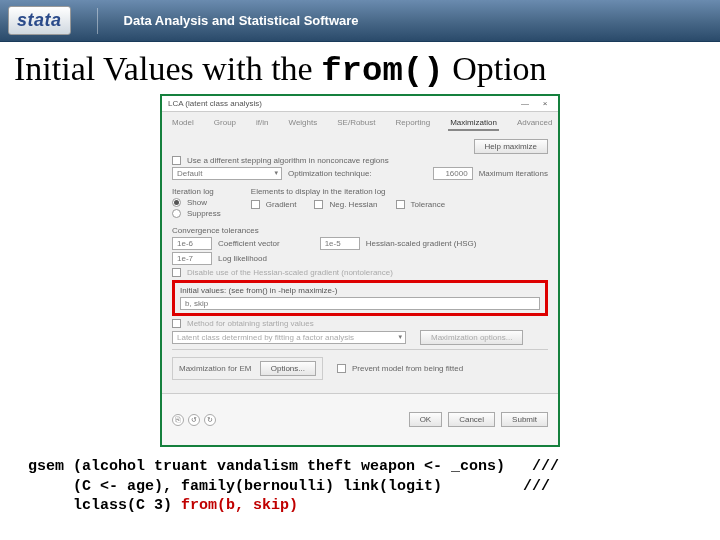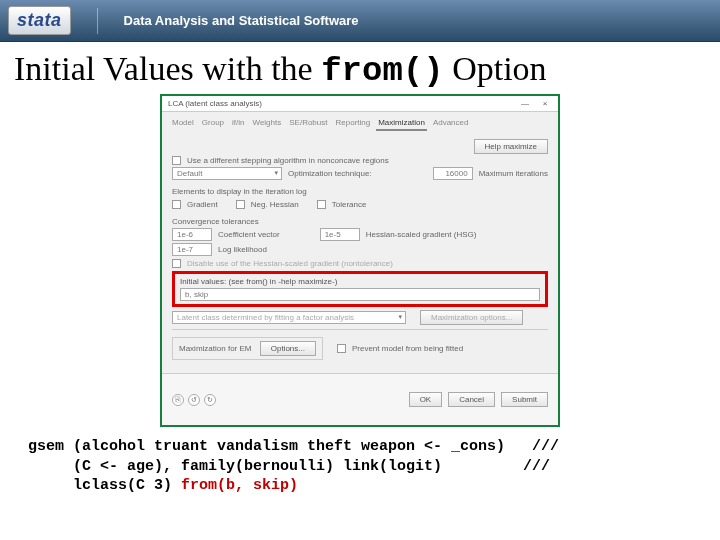--- a/index.html
+++ b/index.html
@@ -49,21 +49,21 @@
     color: #666;
   }
   .dlg-titlebar {
     display: flex; align-items: center; justify-content: space-between;
     padding: 3px 6px; background: #fff; border-bottom: 1px solid #ccc;
     font-size: 8px; color: #555;
   }
   .dlg-controls { display: flex; gap: 6px; }
   .dlg-controls span { width: 14px; text-align: center; cursor: default; }
 
-  .dlg-tabs { display: flex; gap: 4px; padding: 4px 8px 0 8px; font-size: 8px; }
+  .dlg-tabs { display: flex; gap: 16px; padding: 4px 8px 0 8px; font-size: 8px; }
   .dlg-tab { color: #888; padding: 2px 2px; }
   .dlg-tab.active { color: #333; border-bottom: 2px solid #888; }
 
   .dlg-body { padding: 6px 10px 8px 10px; }
   .row { display: flex; align-items: center; gap: 6px; margin: 2px 0; }
   .chk { width: 9px; height: 9px; border: 1px solid #999; background: #fff; display: inline-block; }
   .rdo { width: 9px; height: 9px; border: 1px solid #999; border-radius: 50%; background: #fff; display: inline-block; position: relative; }
   .rdo.on::after { content:''; position:absolute; width:5px; height:5px; background:#555; border-radius:50%; top:1px; left:1px; }
   .sel { border: 1px solid #aaa; background:#fff; padding: 1px 14px 1px 4px; font-size:8px; color:#777; position:relative; display:inline-block; }
   .sel::after { content:'▾'; position:absolute; right:3px; top:1px; font-size:7px; color:#777;}
@@ -142,20 +142,31 @@
     </div>
     <div class="row">
       <span class="sel" style="width:110px;">Default</span>
       <span>Optimization technique:</span>
       <span style="flex:1"></span>
       <span class="inp" style="width:40px;text-align:right">16000</span>
       <span>Maximum iterations</span>
     </div>
 
     <div class="row" style="align-items:flex-start; gap:30px; margin-top:4px;">
+      <div class="grp">
+        <div class="grp-label">Iteration log</div>
+        <div class="row">
+            <span class="rdo on"></span>
+            <span>Show</span>
+          </div>
+        <div class="row">
+            <span class="rdo"></span>
+            <span>Suppress</span>
+          </div>
+      </div>
       <div class="grp">
         <div class="grp-label">Elements to display in the iteration log</div>
         <div class="cols">
           <div class="row">
               <span class="chk"></span>
               <span>Gradient</span>
             </div>
           <div class="row">
               <span class="chk"></span>
               <span>Neg. Hessian</span>
@@ -186,20 +197,24 @@
     <div class="row">
       <span class="chk"></span>
       <span class="light">Disable use of the Hessian-scaled gradient (nontolerance)</span>
     </div>
 
     <div class="highlight-box">
       <div class="grp-label" style="color:#555">Initial values: (see from() in -help maximize-)</div>
       <div class="inp" style="display:block">b, skip</div>
     </div>
 
+    <div class="row">
+      <span class="chk"></span>
+      <span class="light">Method for obtaining starting values</span>
+    </div>
     <div class="row" style="gap:14px">
       <span class="sel light" style="width:234px">Latent class determined by fitting a factor analysis</span>
       <span class="btn light">Maximization options...</span>
     </div>
 
     <div class="hr"></div>
 
     <div class="row" style="gap:14px">
       <div class="grp" style="border:1px solid #ccc; padding:3px 6px;">
         <span>Maximization for EM</span>

